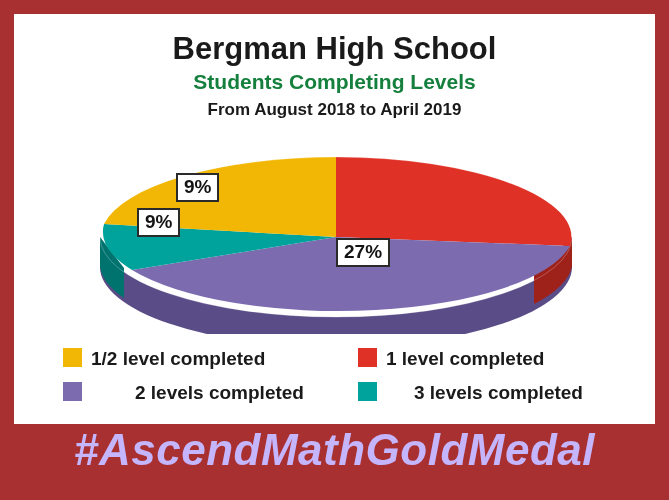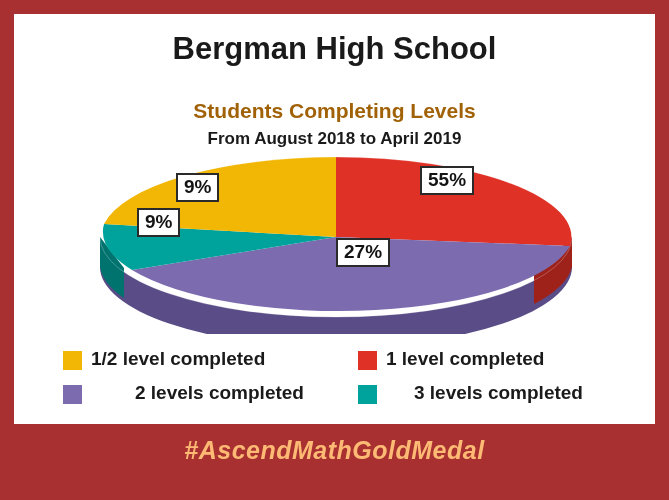--- a/index.html
+++ b/index.html
@@ -41,23 +41,22 @@
   .title-main {
     font-size: 31px;
     font-weight: bold;
     color: #1A1A1A;
     line-height: 38px;
     letter-spacing: 0px;
   }
   .title-sub1 {
     font-size: 21px;
     font-weight: bold;
-    color: #a16207;
+    color: #15803d;
     line-height: 28px;
-    margin-top: 29px;
   }
   .title-sub2 {
     font-size: 17px;
     font-weight: bold;
     color: #1A1A1A;
     line-height: 28px;
   }
   
   .chart-area {
     position: absolute;
@@ -93,21 +92,21 @@
   .legend {
     position: absolute;
     left: 45px;
     top: 334px;
     width: 570px;
     height: 62px;
   }
   .legend-item {
     position: absolute;
     display: flex;
-    align-items: flex-end;
+    align-items: flex-start;
   }
   .legend-swatch {
     width: 19px;
     height: 19px;
     margin-right: 9px;
     flex: 0 0 auto;
   }
   .legend-text {
     font-size: 19px;
     font-weight: bold;
@@ -120,24 +119,24 @@
   #leg-2 { left: 4px;   top: 34px; gap: 44px; }
   #leg-3 { left: 299px; top: 34px; gap: 28px; }
 
   
   .hashtag {
     position: absolute;
     left: 0;
     top: 428px;
     width: 669px;
     text-align: center;
-    font-size: 25px;
+    font-size: 44px;
     font-weight: bold;
     font-style: italic;
-    color: #fdba74;
+    color: #c4b5fd;
     letter-spacing: 0.5px;
     line-height: 44px;
   }
 </style>
 </head>
 <body>
 
 <div id="root">
 
   <div class="card">
@@ -176,21 +175,20 @@
           <path d="M 272 103 L 506 112 A 236 80 0 0 1 68 136 Z" fill="#7C6BAF"></path>
 
           <path d="M 272 103 L 68 136 A 236 80 0 0 1 40 90 Z" fill="#00A39B"></path>
 
           <path d="M 272 103 L 40 90 A 236 80 0 0 1 272 23 Z" fill="#F2B705"></path>
         </g>
 
         <ellipse cx="272" cy="103" rx="236" ry="80" fill="none" stroke="#FFFFFF" stroke-width="1" opacity="0.25"></ellipse>
       </svg>
 
-      <div class="data-label" id="lab-55">55%</div>
       <div class="data-label" id="lab-27">27%</div>
       <div class="data-label" id="lab-9a">9%</div>
       <div class="data-label" id="lab-9b">9%</div>
     </div>
 
     <div class="legend">
       <div class="legend-item" id="leg-0">
         <span class="legend-swatch" style="background:#F2B705"></span>
         <span class="legend-text">1/2 level completed</span>
       </div>

